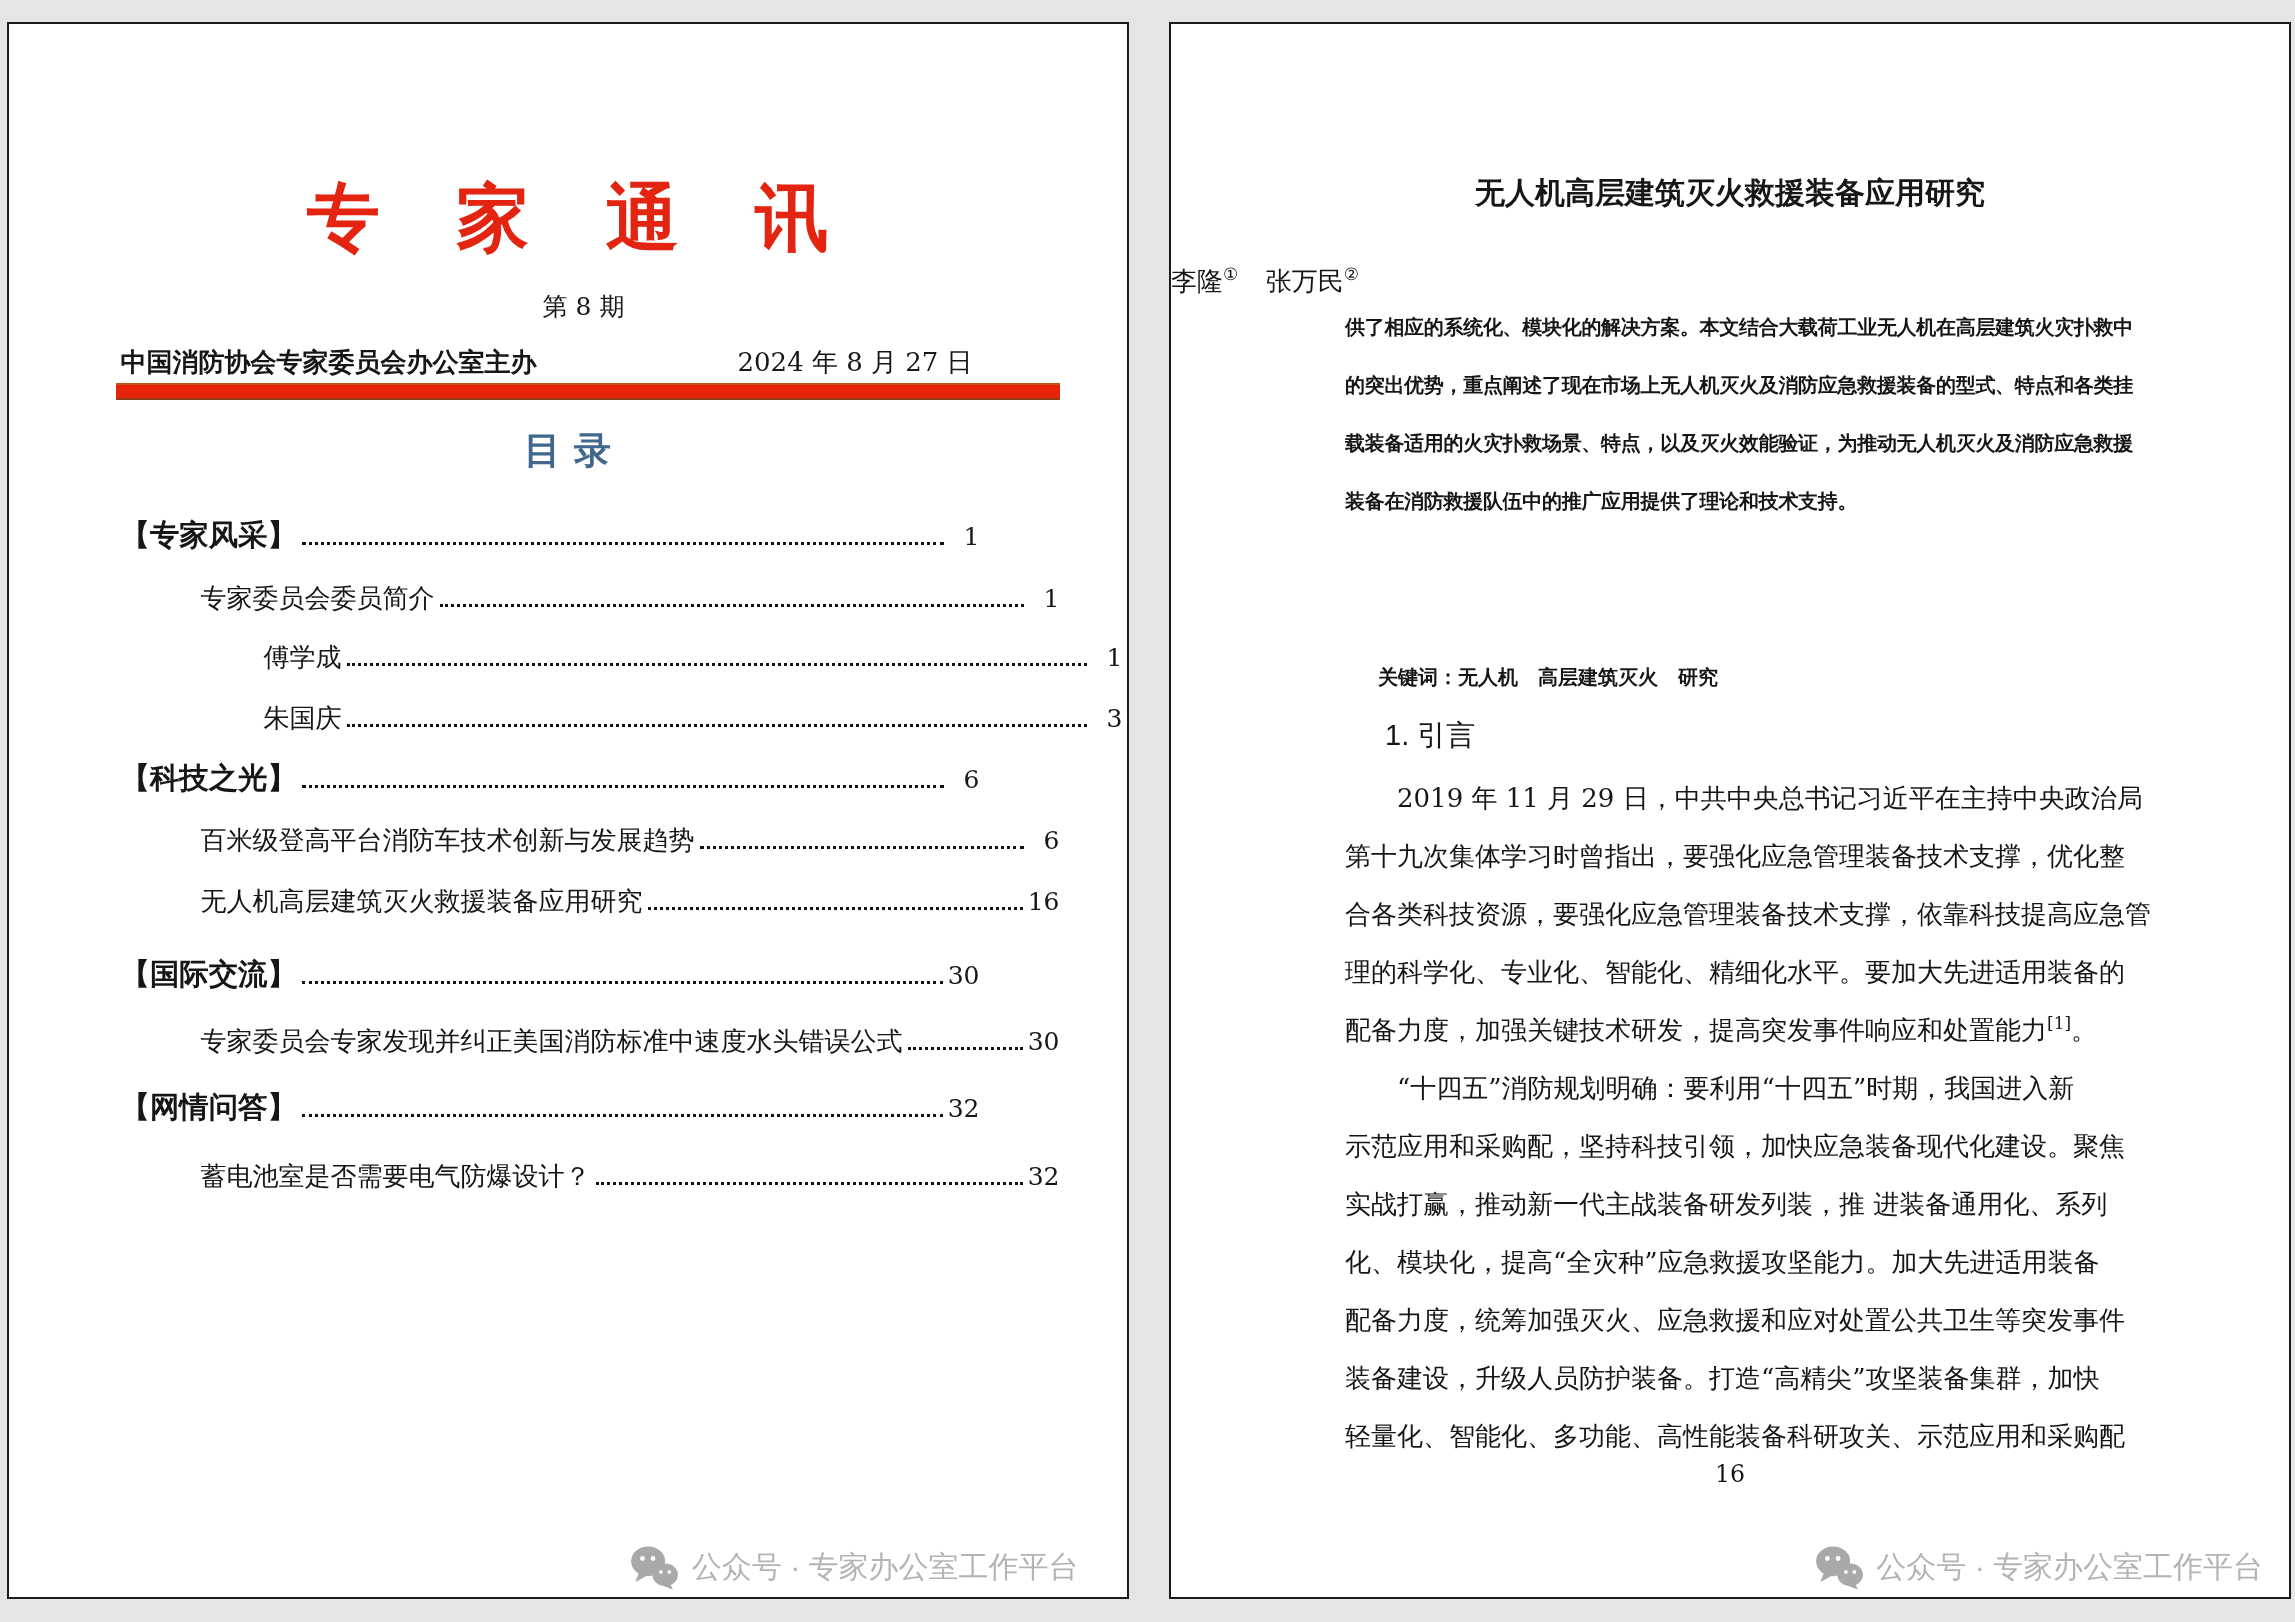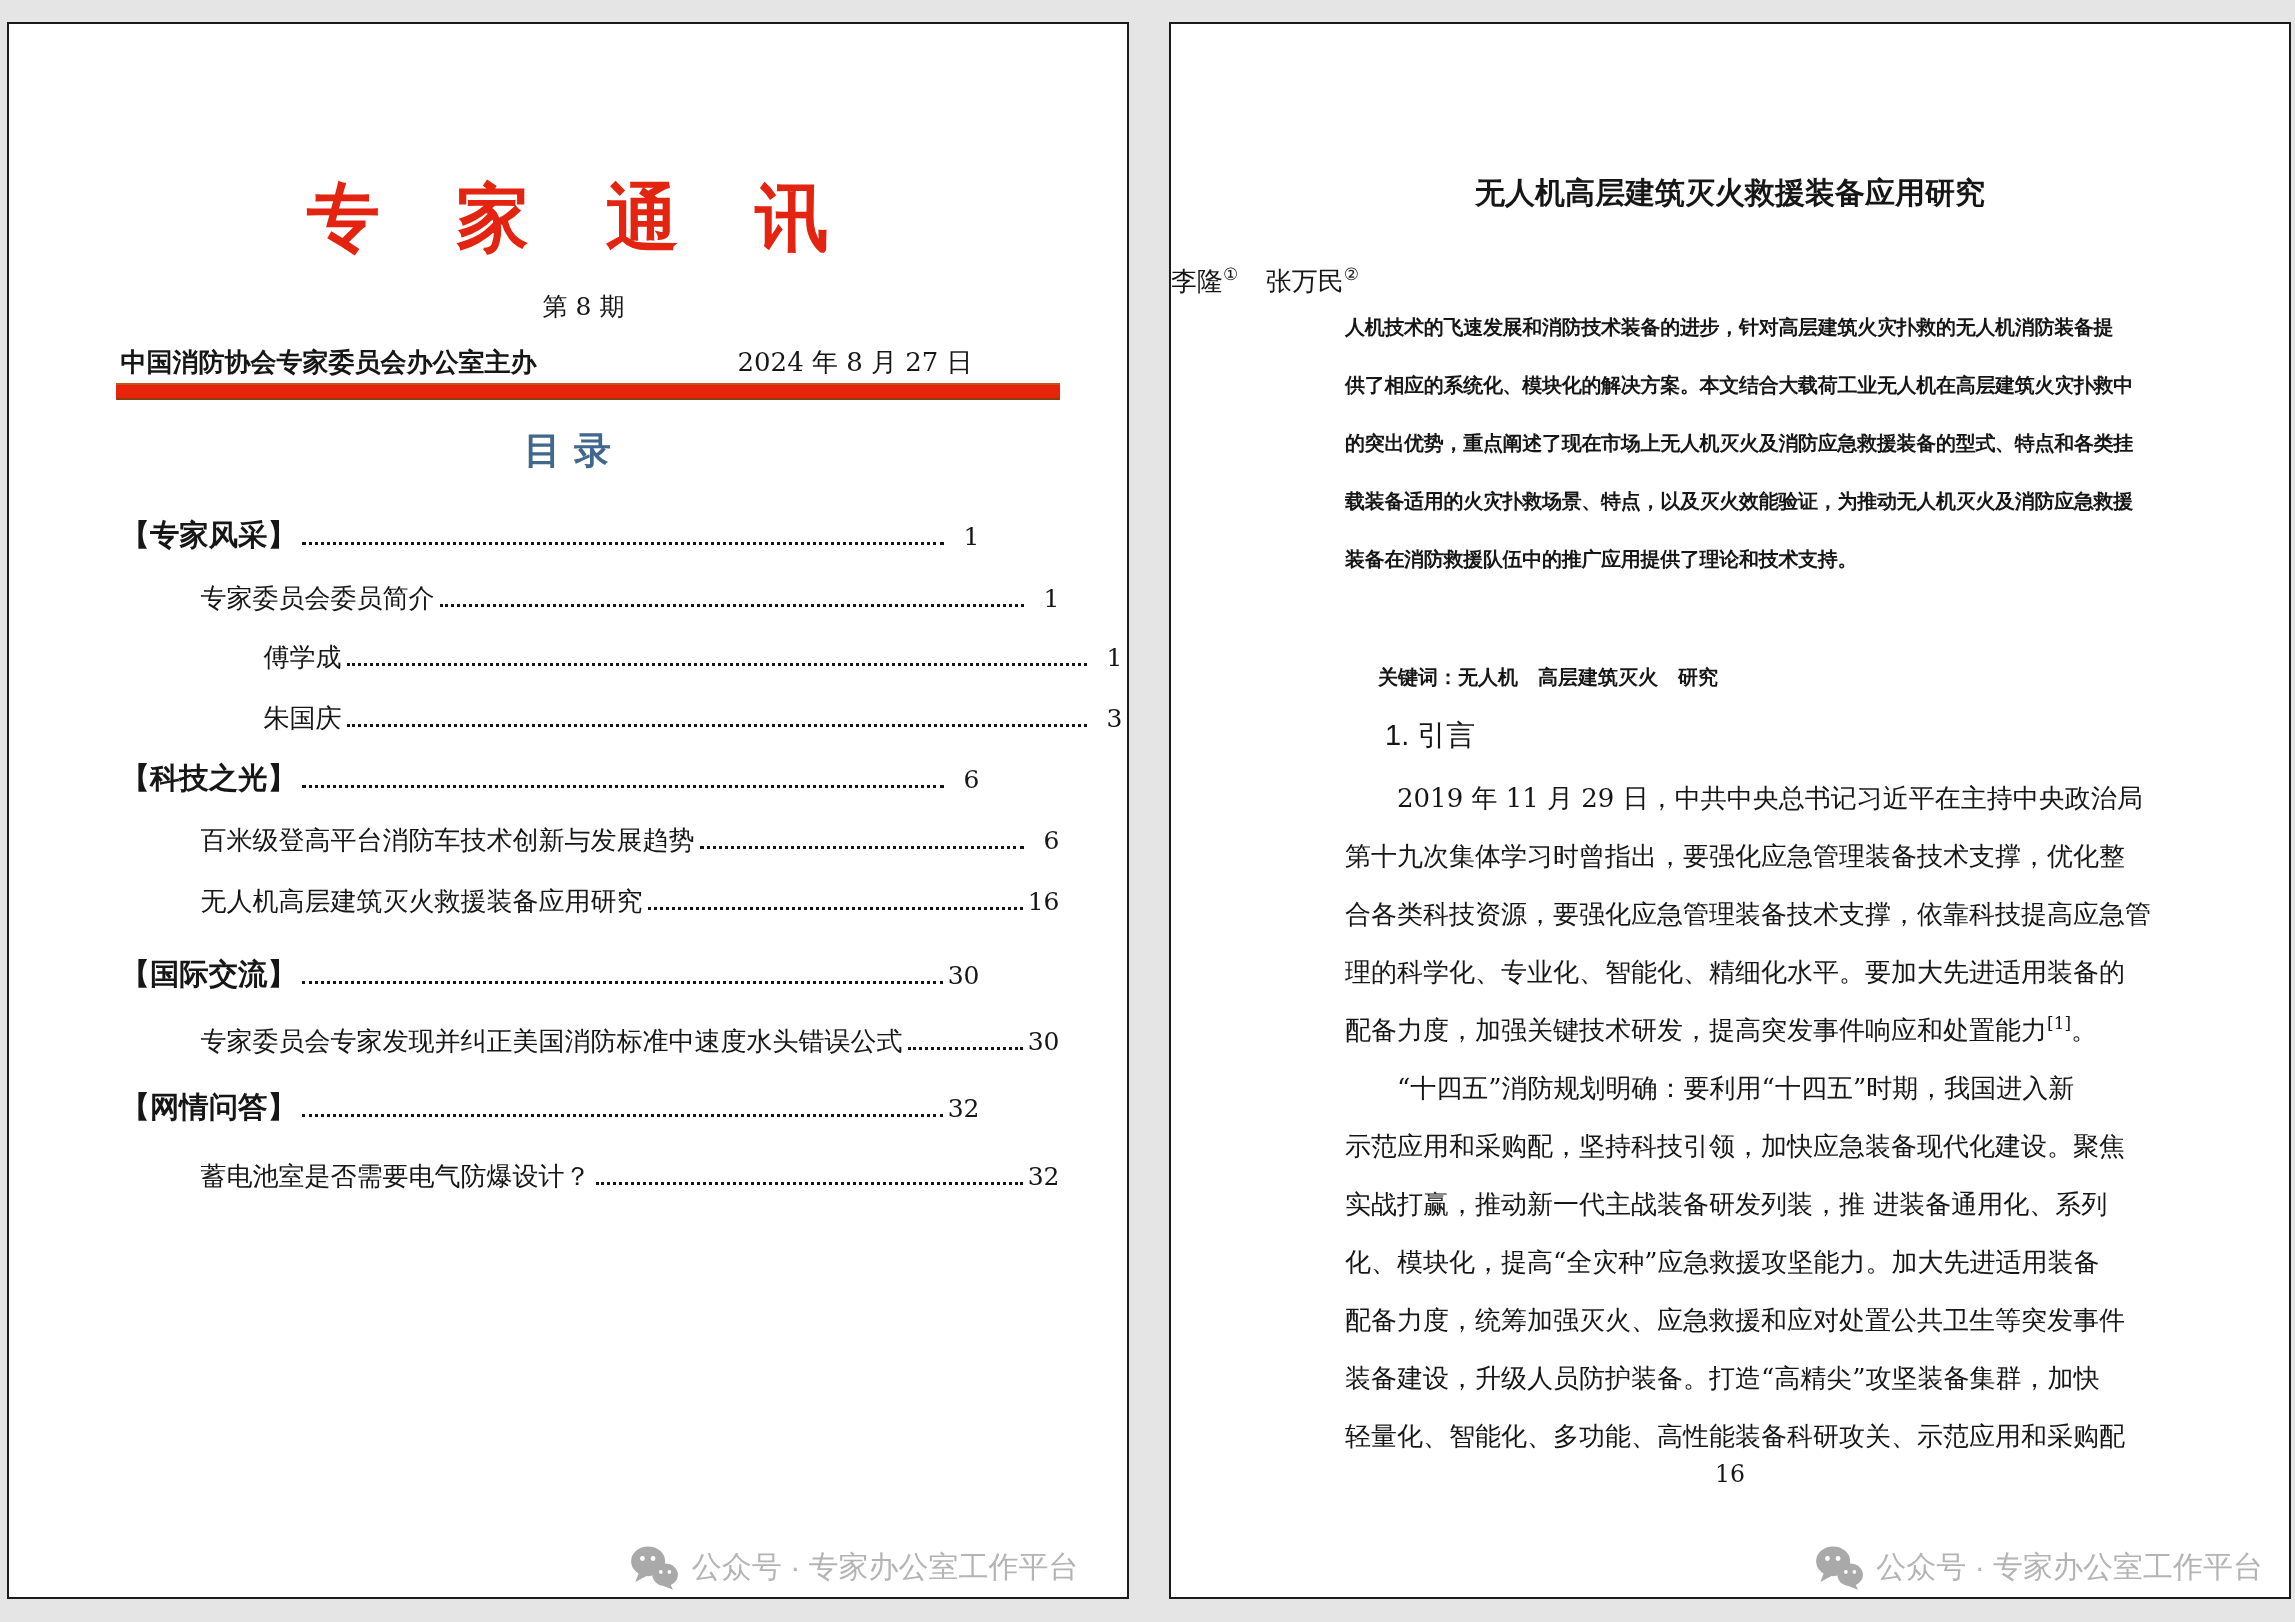--- a/index.html
+++ b/index.html
@@ -180,21 +180,20 @@
   </div>
 
   <div class="page page-right">
     <div class="article-title">无人机高层建筑灭火救援装备应用研究</div>
 
     <div class="authors">
       <span class="author"><span>李隆</span><sup>①</sup></span><span class="author"><span>张万民</span><sup>②</sup></span>
     </div>
 
     <div class="abstract">
-      <div class="line">人机技术的飞速发展和消防技术装备的进步，针对高层建筑火灾扑救的无人机消防装备提</div>
       <div class="line">供了相应的系统化、模块化的解决方案。本文结合大载荷工业无人机在高层建筑火灾扑救中</div>
       <div class="line">的突出优势，重点阐述了现在市场上无人机灭火及消防应急救援装备的型式、特点和各类挂</div>
       <div class="line">载装备适用的火灾扑救场景、特点，以及灭火效能验证，为推动无人机灭火及消防应急救援</div>
       <div class="line">装备在消防救援队伍中的推广应用提供了理论和技术支持。</div>
     </div>
 
     <div class="keywords">
       <span>关键词：</span><span>无人机　高层建筑灭火　研究</span>
     </div>
 

